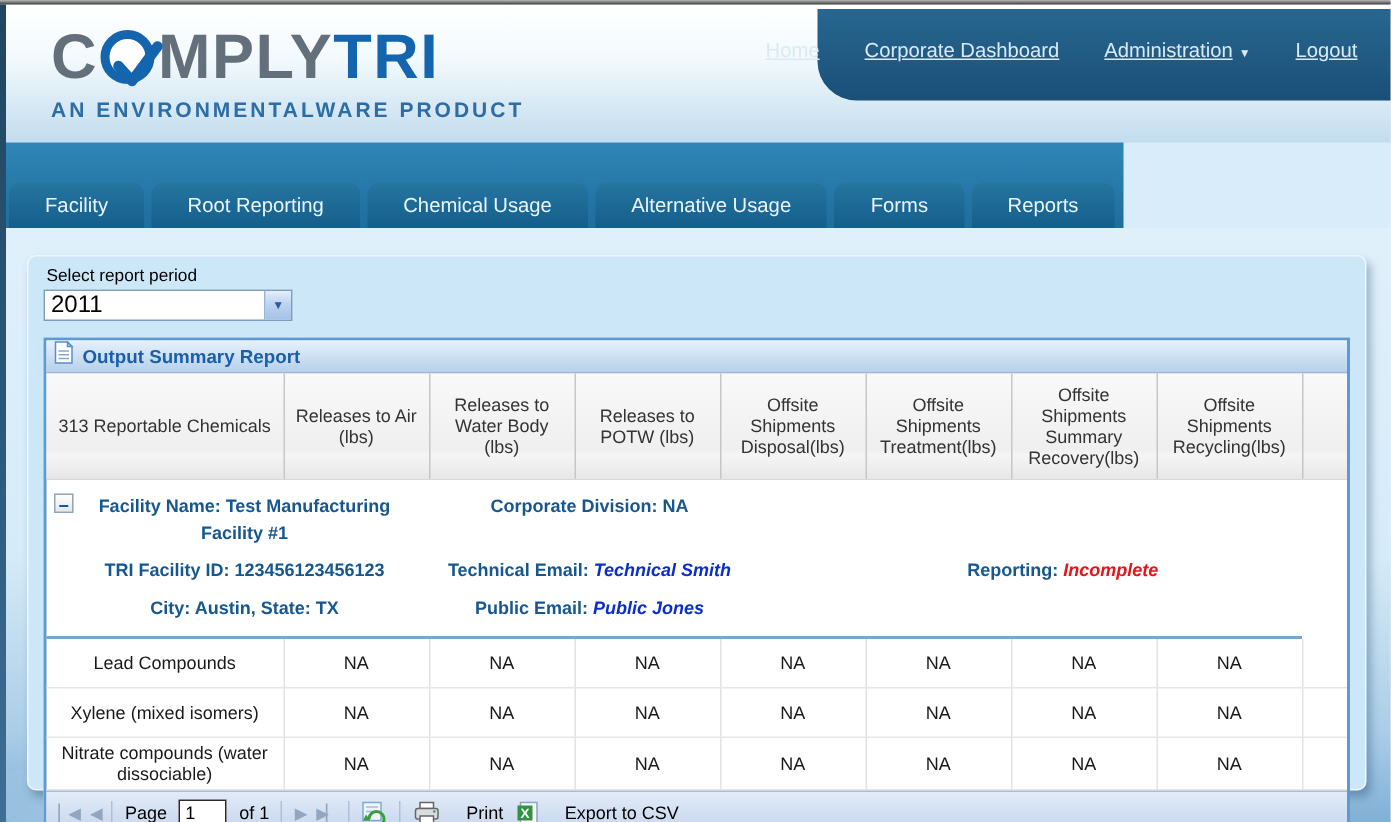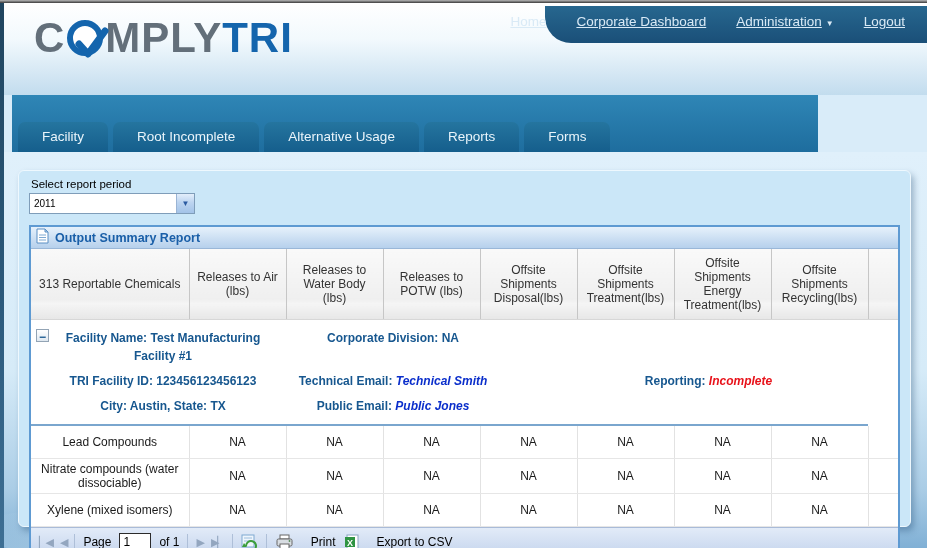--- a/index.html
+++ b/index.html
@@ -17,51 +17,51 @@
   .logo { position:absolute; left:34px; top:12px; }
   .logo-row { display:flex; align-items:center; height:46px; }
   .logo-txt { font-size:42px; font-weight:bold; color:#636f7a; letter-spacing:1px; line-height:44px; }
   .logo-tri { color:#1465ad; }
   .logo-check { width:36px; height:36px; border:6px solid #1465ad; border-radius:50%;
                 background:#fff; margin:0 2px; position:relative; flex:0 0 auto; }
   .logo-check svg { position:absolute; left:-2px; top:-3px; }
   .tagline { font-size:14px; font-weight:bold; color:#2d6da5; letter-spacing:2px; margin-top:4px; }
 
   
-  .nav { position:absolute; right:0; top:3px; height:37px; width:382px;
+  .nav { position:absolute; right:0; top:3px; height:61px; width:382px;
          background:linear-gradient(#27678f,#1a4f78);
          border-bottom-left-radius:26px;
          display:flex; align-items:center; justify-content:flex-end;
          gap:30px; padding:2px 22px 8px 30px; }
   .nav a { color:#d9eaf6; font-size:13.5px; text-decoration:underline; cursor:pointer; white-space:nowrap; }
   .nav .caret { font-size:8px; text-decoration:none; display:inline-block; margin-left:4px; color:#d9eaf6; }
 
   
-  .band { position:absolute; left:12px; top:95px; width:806px; height:57px;
+  .band { position:absolute; left:0; top:95px; width:749px; height:57px;
           background:linear-gradient(#2f86b6,#1e6d9e);padding-left:48px; }
   .tabs { position:absolute; left:6px; bottom:0; display:flex; gap:5px; }
   .tab { background:linear-gradient(#25759f,#155e8c); color:#eaf5fb; font-size:13.5px;
          padding:0 24px; height:30px; line-height:30px;
          border-radius:7px 7px 0 0; cursor:pointer; white-space:nowrap; }
 
   
   .content { position:absolute; left:4px; top:152px; width:923px; height:396px;
              background:linear-gradient(#e0f0fb 0%,#d6ebf8 55%,#abcde6 85%,#80b0d5 100%); }
   .swoosh { position:absolute; left:-40px; bottom:-18px; width:700px; height:70px;
             background:radial-gradient(ellipse at 35% 100%, #b3d2e8 0%, rgba(179,210,232,0) 70%);
             border-radius:50%; }
 
   .panel { position:absolute; left:14px; top:18px; width:893px; height:357px;
            background:#cbe7f8; border:1px solid #eef8fe; border-radius:6px;
            box-shadow:3px 4px 6px rgba(30,70,110,.35); padding:5px 10px; }
 
   .period-label { font-size:11.5px; color:#000; margin:2px 0 3px 2px; }
   .select { width:166px; height:21px; background:#fff; border:1px solid #7f9db9;
             display:flex; align-items:center; cursor:pointer; }
-  .select-value { flex:1; font-size:10px; color:#000; padding-left:4px; }
+  .select-value { flex:1; font-size:16px; color:#000; padding-left:4px; }
   .select-btn { width:18px; height:19px; background:linear-gradient(#e3eefb,#bcd4f0 45%,#a3c3e8);
                 border-left:1px solid #9ab4d4; display:flex; align-items:center; justify-content:center;
                 color:#2a5aa0; font-size:8px; }
 
   
   .report { margin-top:11px; background:#fff; border:2px solid #5e9ad2; }
   .report-hd { height:22px; background:linear-gradient(#e6f1fb,#b6d0ec);
                border-bottom:1px solid #9ab7d8; display:flex; align-items:center; padding-left:5px; }
   .report-hd .doc { margin-right:6px; }
   .report-title { font-size:12.5px; font-weight:bold; color:#1a5fa8; }
@@ -115,37 +115,39 @@
     <div class="logo-row">
       <span class="logo-txt">C</span>
       <span class="logo-check">
         <svg width="40" height="42" viewBox="0 0 40 42">
           <path d="M8 21 L17 31 L34 8" fill="none" stroke="#1465ad" stroke-width="7" stroke-linecap="round" stroke-linejoin="round"></path>
         </svg>
       </span>
       <span class="logo-txt">MPLY</span>
       <span class="logo-txt logo-tri">TRI</span>
     </div>
+    <div class="tagline">AN ENVIRONMENTALWARE PRODUCT</div>
   </div>
 
   <div class="nav">
     <a>Home</a>
     <a>Corporate Dashboard</a>
     <a><span>Administration</span><span class="caret">▼</span></a>
     <a>Logout</a>
   </div>
 </div>
 
 <div class="band">
   <div class="tabs">
     <div class="tab">Facility</div>
-    <div class="tab">Root Incomplete</div>
+    <div class="tab">Root Reporting</div>
+    <div class="tab">Chemical Usage</div>
     <div class="tab">Alternative Usage</div>
+    <div class="tab">Forms</div>
     <div class="tab">Reports</div>
-    <div class="tab">Forms</div>
   </div>
 </div>
 
 <div class="content">
   <div class="swoosh"></div>
 
   <div class="panel">
     <div class="period-label">Select report period</div>
     <div class="select">
       <span class="select-value">2011</span>
@@ -179,21 +181,21 @@
             <col class="c-fill">
         </colgroup>
         <thead>
           <tr>
             <td>313 Reportable Chemicals</td>
             <td>Releases to Air (lbs)</td>
             <td>Releases to Water Body (lbs)</td>
             <td>Releases to POTW (lbs)</td>
             <td>Offsite Shipments Disposal(lbs)</td>
             <td>Offsite Shipments Treatment(lbs)</td>
-            <td>Offsite Shipments Energy Treatment(lbs)</td>
+            <td>Offsite Shipments Summary Recovery(lbs)</td>
             <td>Offsite Shipments Recycling(lbs)</td>
             <td class="fill"></td>
           </tr>
         </thead>
         <tbody>
           <tr>
               <td colspan="9" style="padding:0; border:none;">
             <div class="fac">
               <span class="collapse">−</span>
               <div class="fac-row">
@@ -221,32 +223,32 @@
             <td class="cell">NA</td>
             <td class="cell">NA</td>
             <td class="cell">NA</td>
             <td class="cell">NA</td>
             <td class="cell">NA</td>
             <td class="cell">NA</td>
             <td class="cell">NA</td>
             <td class="cell fill"></td>
           </tr>
           <tr>
-            <td class="cell">Nitrate compounds (water dissociable)</td>
+            <td class="cell">Xylene (mixed isomers)</td>
             <td class="cell">NA</td>
             <td class="cell">NA</td>
             <td class="cell">NA</td>
             <td class="cell">NA</td>
             <td class="cell">NA</td>
             <td class="cell">NA</td>
             <td class="cell">NA</td>
             <td class="cell fill"></td>
           </tr>
           <tr>
-            <td class="cell">Xylene (mixed isomers)</td>
+            <td class="cell">Nitrate compounds (water dissociable)</td>
             <td class="cell">NA</td>
             <td class="cell">NA</td>
             <td class="cell">NA</td>
             <td class="cell">NA</td>
             <td class="cell">NA</td>
             <td class="cell">NA</td>
             <td class="cell">NA</td>
             <td class="cell fill"></td>
           </tr>
         </tbody>

